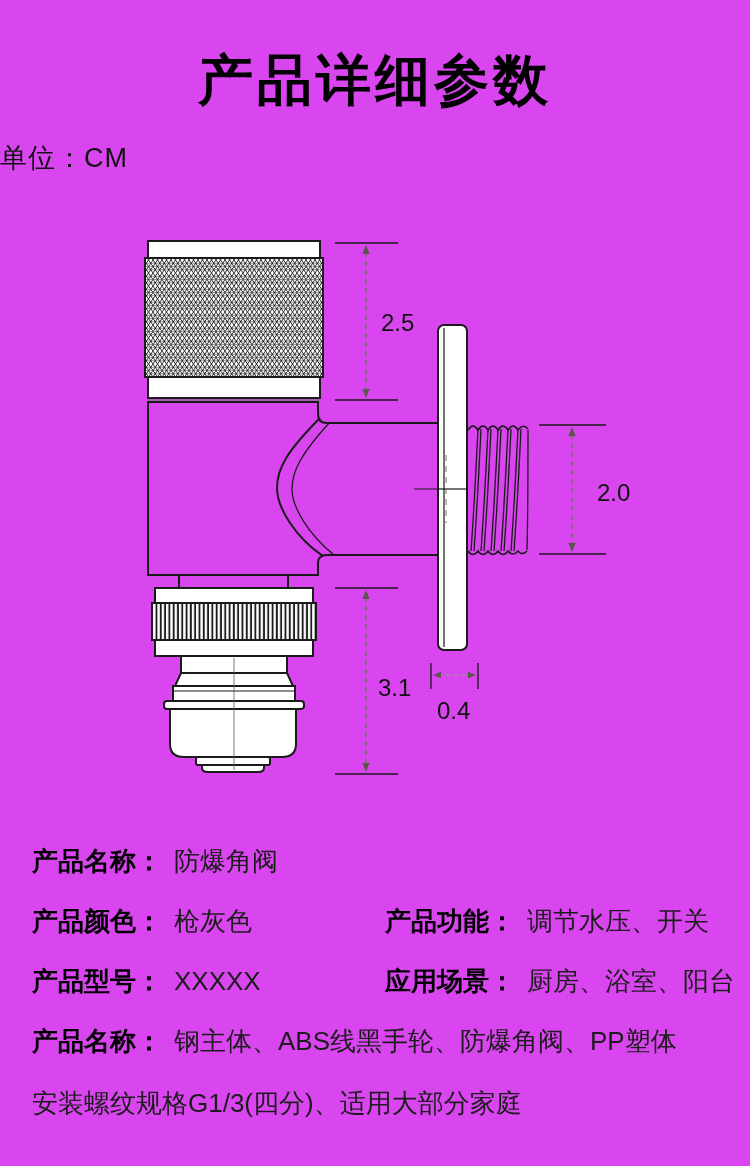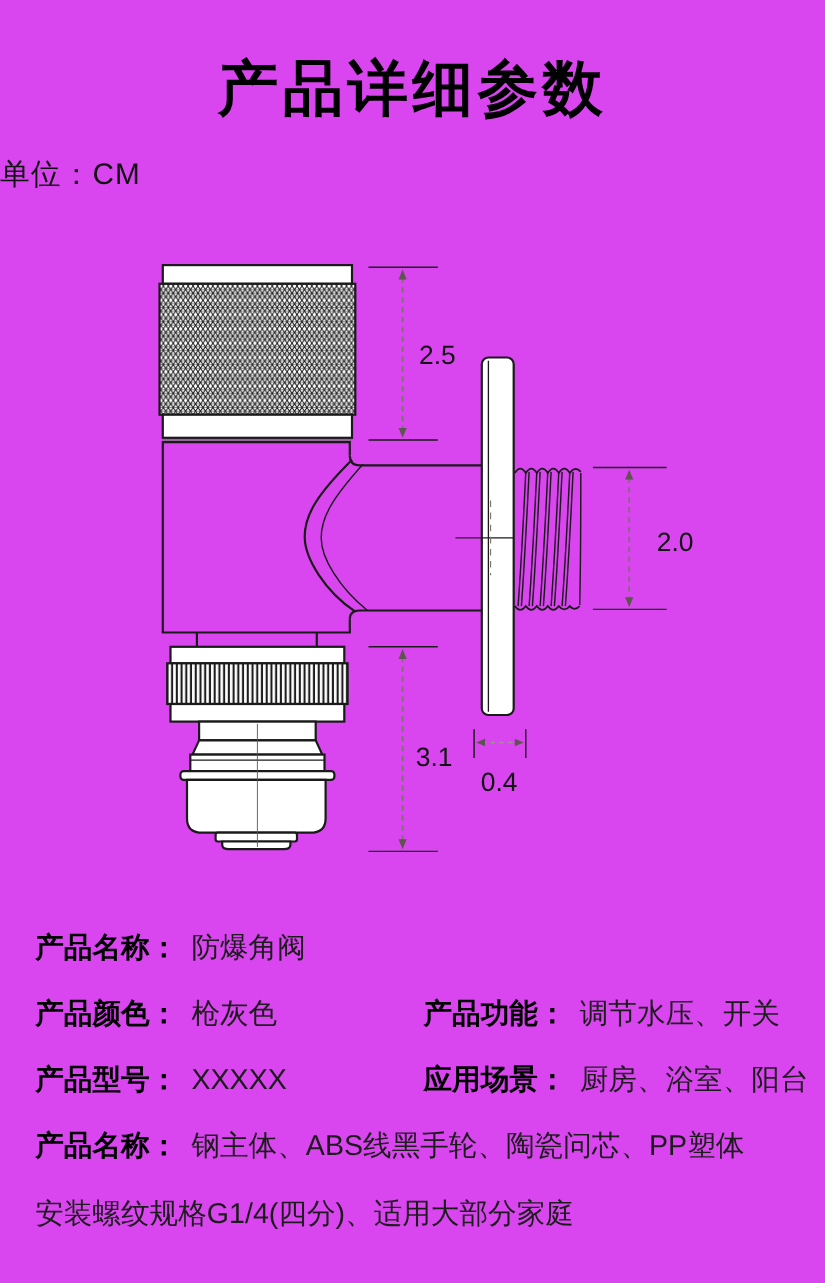--- a/index.html
+++ b/index.html
@@ -190,24 +190,24 @@
       </div>
       <div class="pair p-right">
         <span class="spec-label">产品功能：</span>
         <span class="spec-value">调节水压、开关</span>
       </div>
     </div>
 
     <div class="spec-row" style="top:1023px">
       <div class="pair p-left">
         <span class="spec-label">产品名称：</span>
-        <span class="spec-value">钢主体、ABS线黑手轮、陶瓷问芯、PP塑体</span>
+        <span class="spec-value">钢主体、ABS线黑手轮、防爆角阀、PP塑体</span>
       </div>
     </div>
 
     <div class="spec-row" style="top:1085px">
       <div class="pair p-left">
-        <span class="spec-value">安装螺纹规格G1/4(四分)、适用大部分家庭</span>
+        <span class="spec-value">安装螺纹规格G1/3(四分)、适用大部分家庭</span>
       </div>
     </div>
 
   </div>
 </div>
 
 </body></html>

